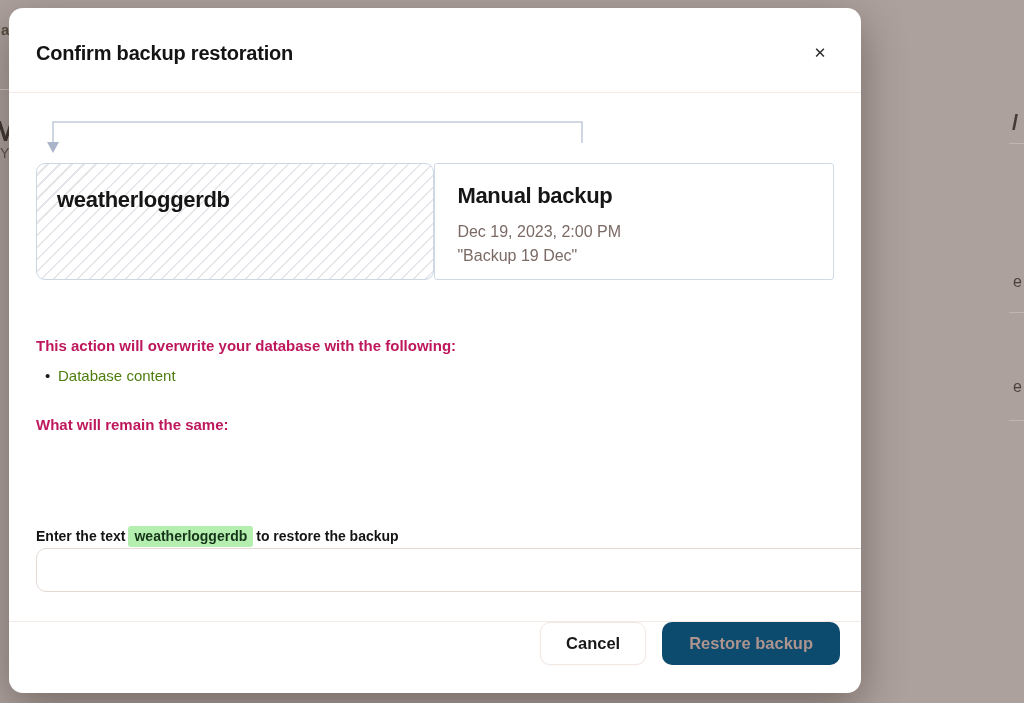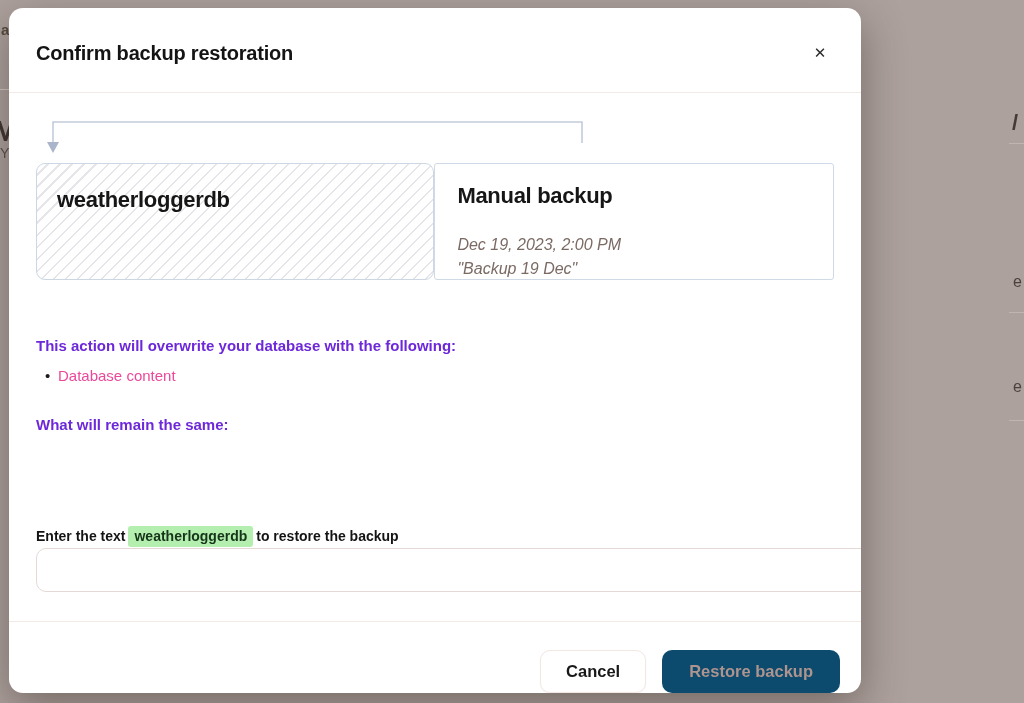--- a/index.html
+++ b/index.html
@@ -52,47 +52,47 @@
     width:427px; height:117px; border:1px solid #ccd7e3; border-radius:9px; padding:21px 20px;
     background:repeating-linear-gradient(135deg, #ffffff 0px, #ffffff 7px, #e6e6ea 7px, #e6e6ea 8.5px);
   }
   .backup-box {
     width:428px; height:117px; border:1px solid #cfdae6; border-radius:3px;
     padding:17px 22px; background:#ffffff;
   }
   .box-title { font-size:22px; font-weight:700; color:#161616; letter-spacing:-0.3px; line-height:30px; }
   .muted { color:#7b6a64; font-size:16px; line-height:24px; }
   .state-sub { margin-top:17px; }
-  .backup-meta { margin-top:22px;font-style:italic; }
+  .backup-meta { margin-top:9px; }
 
   
   .section { position:absolute; left:27px; right:27px; }
   .sec-overwrite { top:329px; }
   .sec-remain   { top:408px; }
-  .sec-heading { font-size:15px; font-weight:700; color:#6d28d9; }
+  .sec-heading { font-size:15px; font-weight:700; color:#be185d; }
   .sec-list { list-style:none; margin-top:9px; }
-  .sec-list li { position:relative; padding-left:22px; font-size:15px; color:#ec4899; line-height:25px; }
+  .sec-list li { position:relative; padding-left:22px; font-size:15px; color:#4d7c0f; line-height:25px; }
   .sec-list li::before { content:"•"; position:absolute; left:9px; color:#1c1c1c; }
 
   
   .confirm-label { position:absolute; left:27px; top:520px; font-size:14px; font-weight:700; color:#141414; }
   .confirm-label .hl {
     background:#b4efaf; padding:2px 6px 3px; border-radius:3px; margin:0 3px; color:#16341a;
   }
   .confirm-input {
     position:absolute; left:27px; top:540px; width:946px; height:44px;
     border:1px solid #e4d9d5; border-radius:10px; background:#fff;
     font-size:16px; padding:0 14px; color:#141414; outline:none;
   }
 
   
   .modal-footer {
     position:absolute; left:0; right:0; bottom:0; height:72px;
     border-top:1px solid #f3eae6;
-    display:flex; align-items:flex-end; justify-content:flex-end; gap:16px;
+    display:flex; align-items:flex-start; justify-content:flex-end; gap:16px;
     padding-right:21px;
   }
   .btn { height:43px; border-radius:10px; font-size:16.5px; cursor:pointer;
          font-family:"Liberation Sans", sans-serif; }
   .btn-cancel {
     background:#ffffff; border:1px solid #f2e7e2; color:#191919; font-weight:600;
     padding:0 25px; box-shadow:0 1px 2px rgba(0,0,0,.03);
   }
   .btn-restore {
     background:#0c4a6e; border:none; color:#ad948e; font-weight:700; padding:0 27px;

